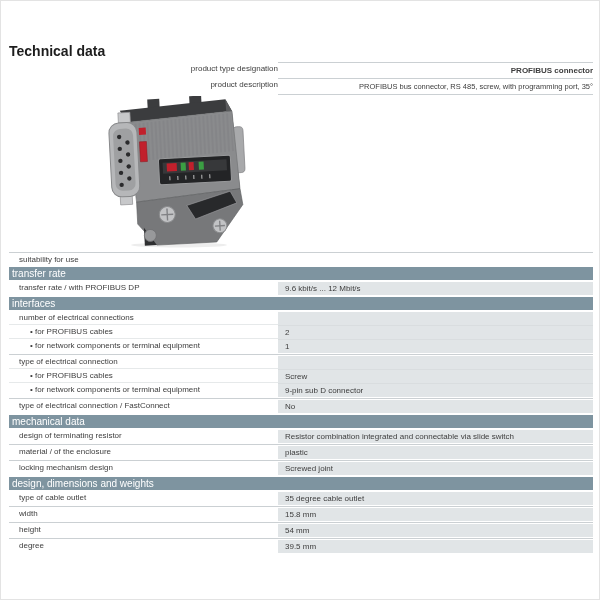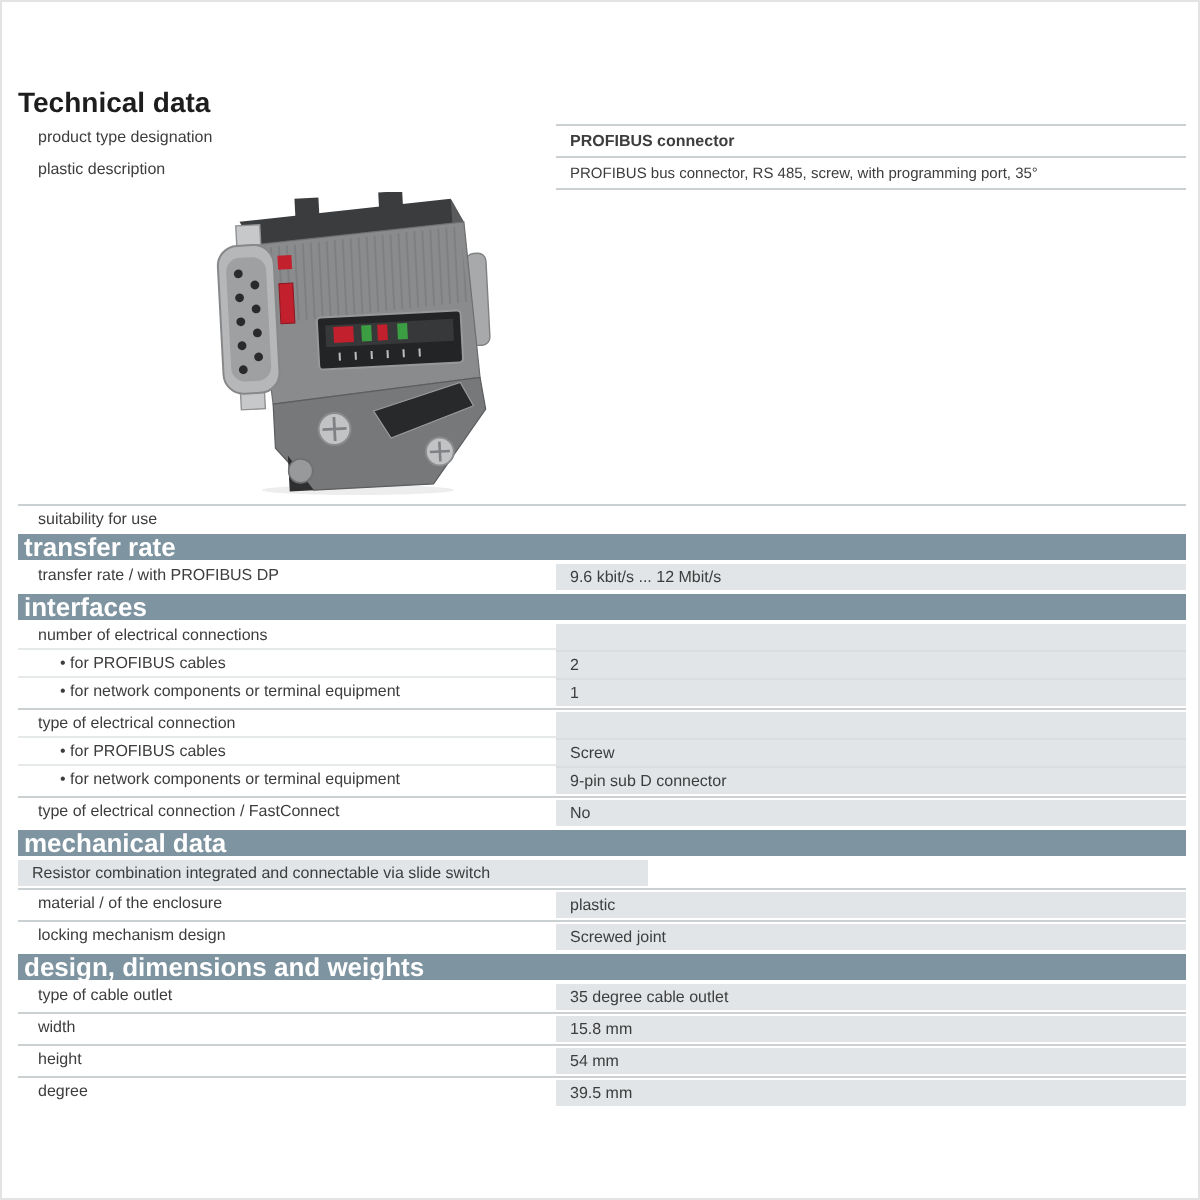--- a/index.html
+++ b/index.html
@@ -5,36 +5,36 @@
   :root{
     --bar:#7e94a0; --cell:#e1e5e7; --border:#cbd0d3; --txt:#3d3d3d; --subline:#e6e9ea;
   }
   html,body{margin:0;padding:0;background:#fff;}
   .page{width:600px;height:600px;box-sizing:border-box;border:1px solid #e3e3e3;background:#fff;
         font-family:"Liberation Sans",sans-serif;position:relative;overflow:hidden;}
   .title{position:absolute;left:8px;top:42px;font-size:14px;font-weight:bold;color:#1d1d1d;}
   .tdtable{position:absolute;left:8px;top:61px;width:584px;}
   .block{display:flex;border-top:1px solid var(--border);}
   .block.after-bar{border-top:none;}
-  .block.rt-only{border-top:none;}
+  .block.rt-only{border-top:none;text-align:right;}
   .block.rt-only .rcol{border-top:1px solid var(--border);}
   .lcol{width:269px;flex:none;}
   .rcol{width:315px;flex:none;padding:1px 0;box-sizing:border-box;}
   .vwrap{min-height:13px;}
   .gray .vwrap{background:var(--cell);}
   .lblrow{height:13px;line-height:13px;font-size:8px;color:var(--txt);padding-left:10px;
           white-space:nowrap;overflow:hidden;}
   .lblrow.sub{padding-left:21px;}
   .lblrow + .lblrow{border-top:1px solid var(--subline);}
   .vrow{height:13px;line-height:13px;font-size:8px;color:var(--txt);padding-left:7px;
         white-space:nowrap;overflow:hidden;}
   .vrow + .vrow{border-top:1px solid rgba(0,0,0,0.03);}
   .vrow.bold{font-weight:bold;}
-  .bar{height:13px;line-height:13px;background:var(--bar);color:#fff;font-size:13px;
-       font-weight:bold;padding-left:3px;margin:1px 0;}
+  .bar{height:13px;line-height:13px;background:var(--bar);color:#fff;font-size:10px;
+       font-weight:normal;padding-left:3px;margin:1px 0;}
   
   .block.desc{min-height:174px;}
   .desc .lcol{display:block;}
   .desc-line1{height:14px;line-height:14px;font-size:7.5px;color:var(--txt);padding-left:7px;
               border-bottom:1px solid var(--border);white-space:nowrap;overflow:hidden;}
   .desc-para{font-size:7.5px;line-height:10px;color:var(--txt);padding:4px 8px 0 7px;}
   .imgholder{margin:5px 0 0 92px;width:150px;height:152px;}
 </style>
 </head>
 <body>
@@ -47,21 +47,21 @@
           <div class="lblrow">product type designation</div>
         </div>
         <div class="rcol">
           <div class="vwrap">
             <div class="vrow bold">PROFIBUS connector</div>
           </div>
         </div>
       </div>
       <div class="block rt-only desc">
         <div class="lcol">
-          <div class="lblrow">plastic description</div>
+          <div class="lblrow">product description</div>
           <div id="product-image-holder" class="imgholder">
   <svg width="150" height="152" viewBox="0 0 150 152">
     <defs>
       <pattern id="ribs" width="4" height="4" patternUnits="userSpaceOnUse">
         <rect width="4" height="4" fill="none"></rect>
         <line x1="1" y1="0" x2="1" y2="4" stroke="#75767a" stroke-width="1"></line>
       </pattern>
     </defs>
     <ellipse cx="78" cy="149" rx="48" ry="2.5" fill="#ededed"></ellipse>
     <g transform="rotate(-3 75 75)">
@@ -181,20 +181,23 @@
           <div class="lblrow">type of electrical connection / FastConnect</div>
         </div>
         <div class="rcol">
           <div class="vwrap">
             <div class="vrow">No</div>
           </div>
         </div>
       </div>
       <div class="bar">mechanical data</div>
       <div class="block gray after-bar">
+        <div class="lcol">
+          <div class="lblrow">design of terminating resistor</div>
+        </div>
         <div class="rcol">
           <div class="vwrap">
             <div class="vrow">Resistor combination integrated and connectable via slide switch</div>
           </div>
         </div>
       </div>
       <div class="block gray">
         <div class="lcol">
           <div class="lblrow">material / of the enclosure</div>
         </div>

